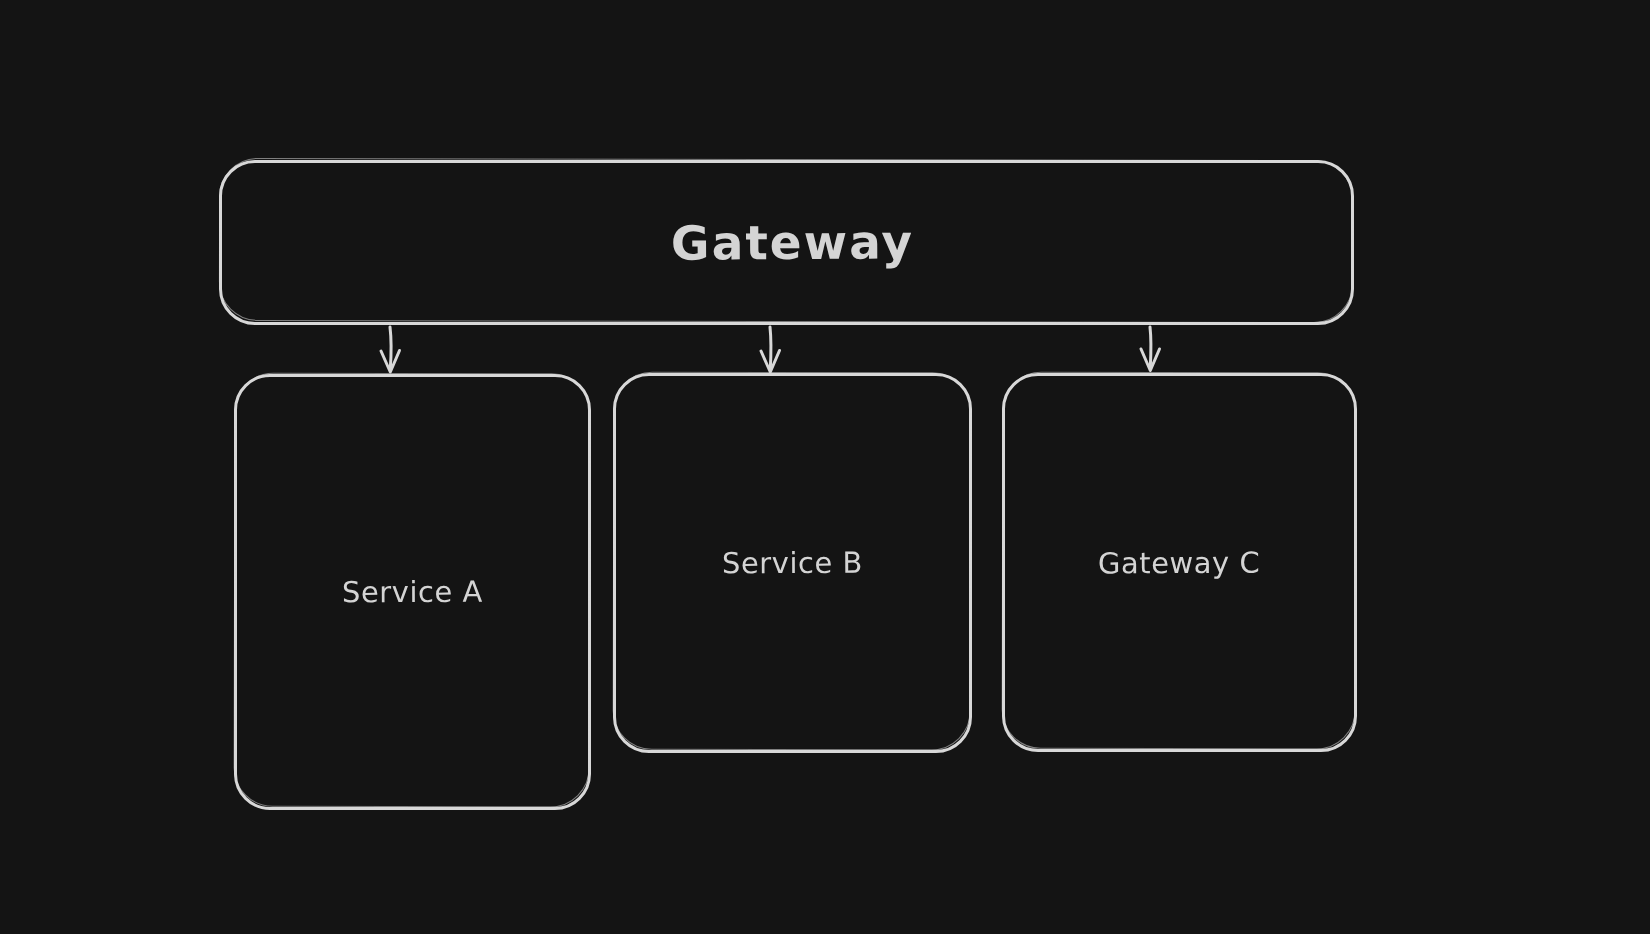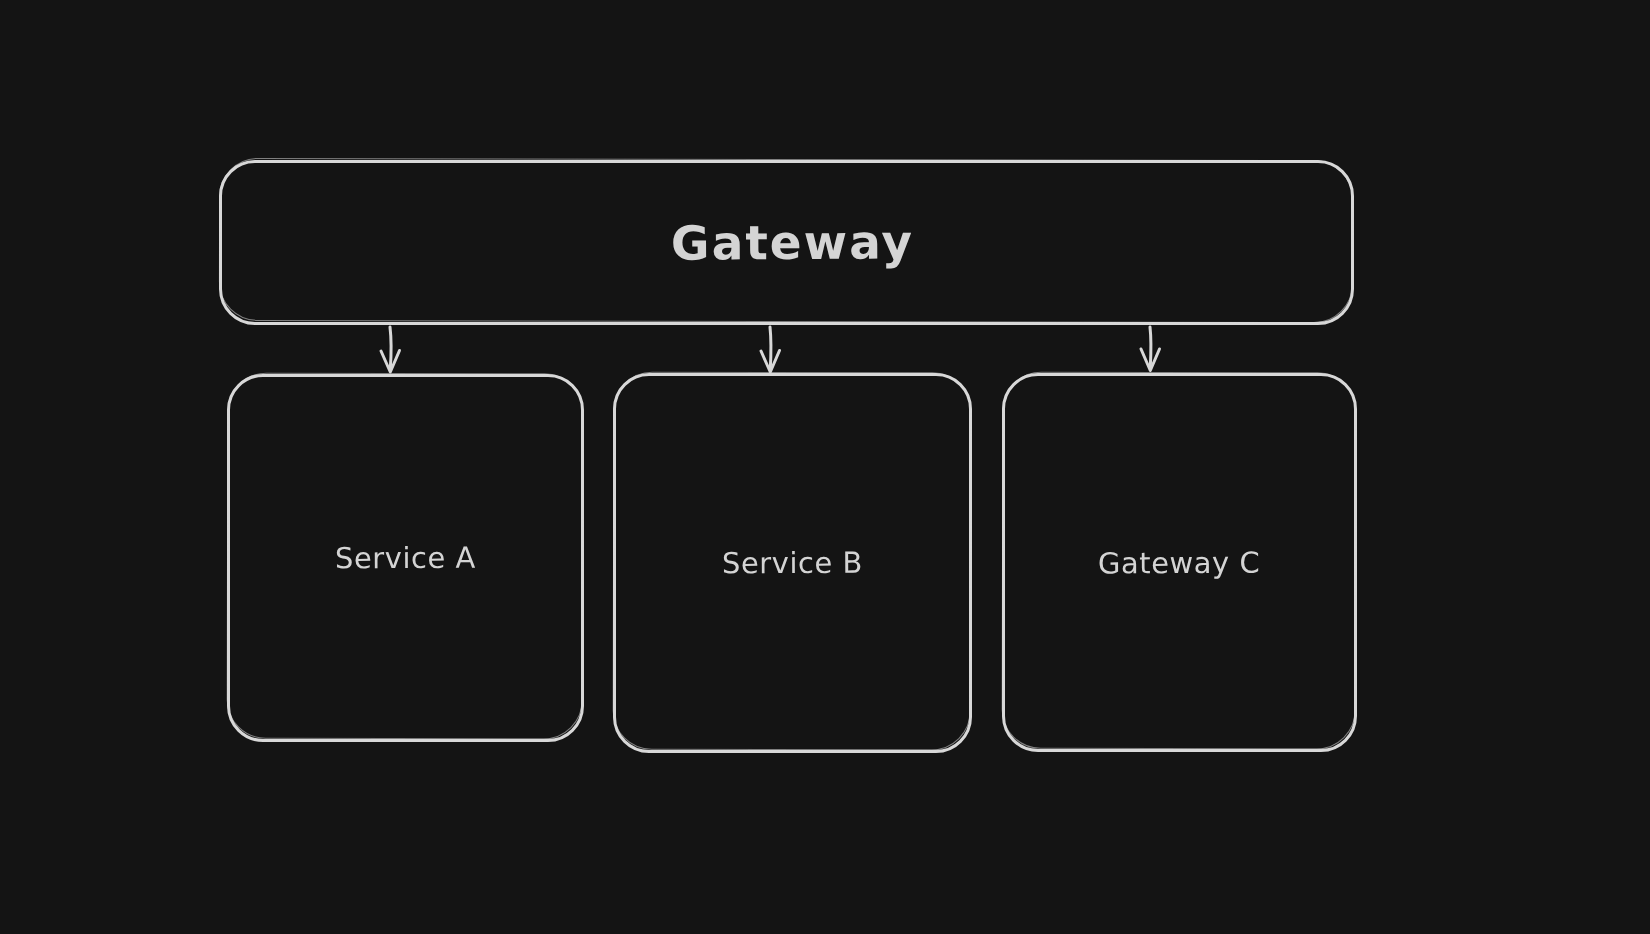--- a/index.html
+++ b/index.html
@@ -44,24 +44,24 @@
     left: 219px;
     top: 160px;
     width: 1135px;
     height: 165px;
     font-size: 47px;
     font-weight: bold;
     letter-spacing: 2px;
     padding-left: 12px;
   }
   #service-a {
-    left: 227px;
+    left: 234px;
     top: 374px;
     width: 357px;
-    height: 368px;
+    height: 436px;
   }
   #service-b {
     left: 613px;
     top: 373px;
     width: 359px;
     height: 380px;
     align-items: center;
   }
   #service-c {
     left: 1002px;

